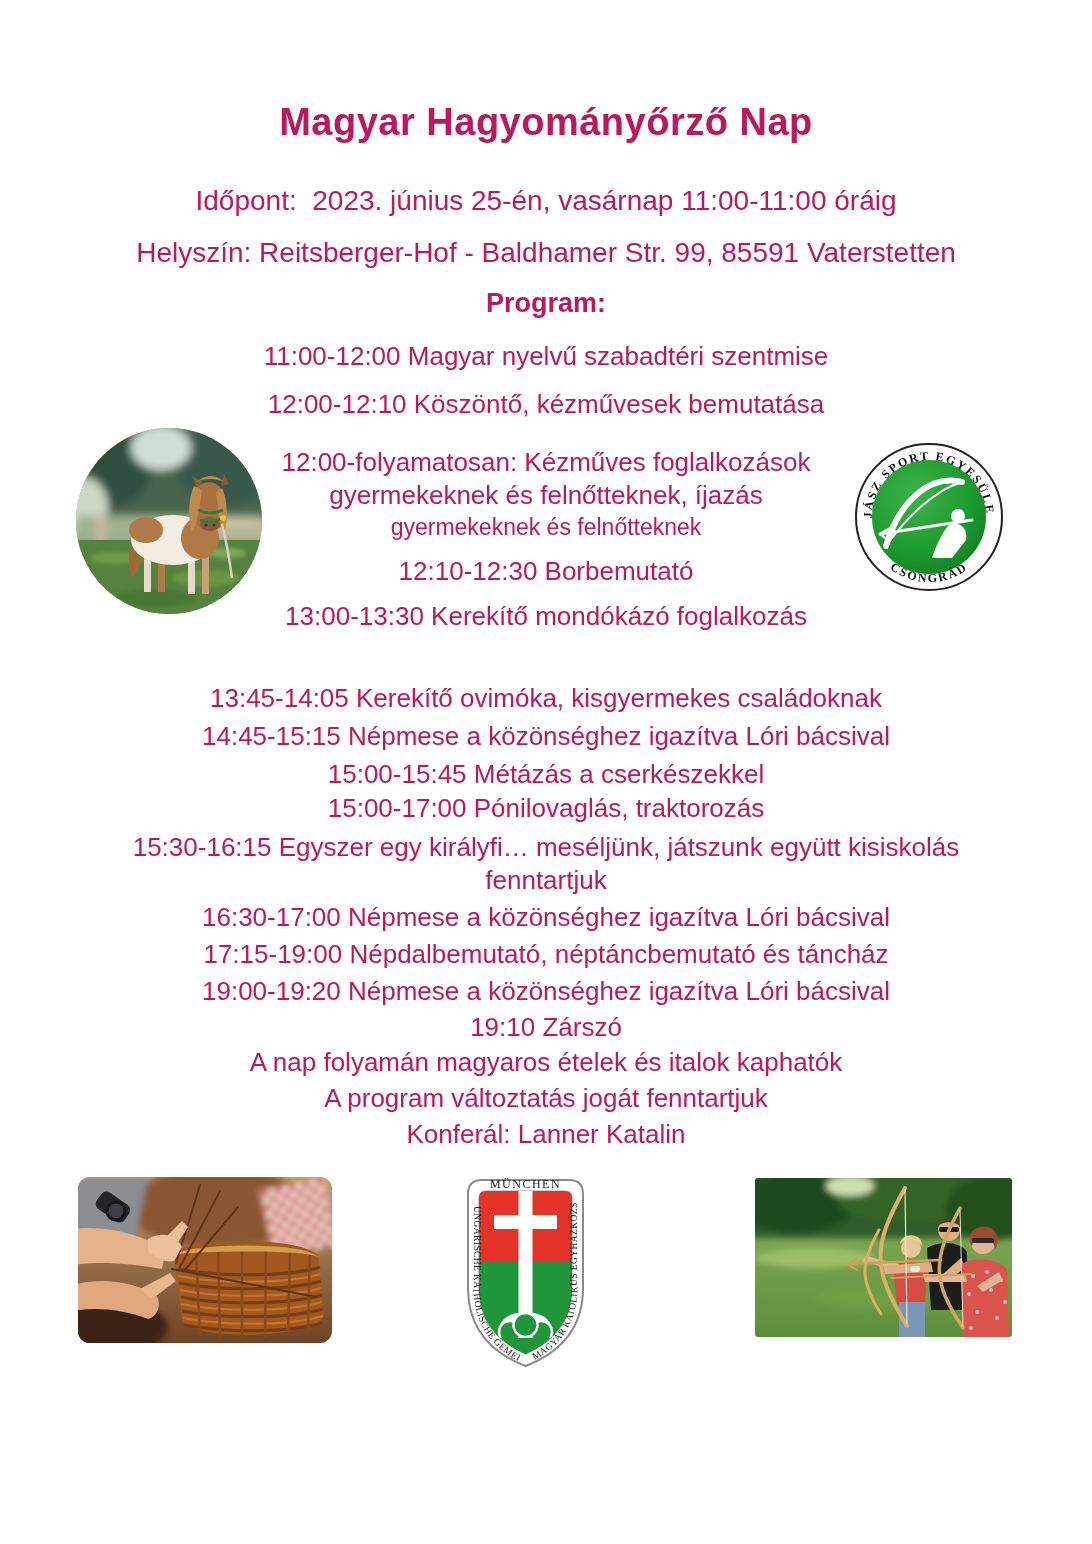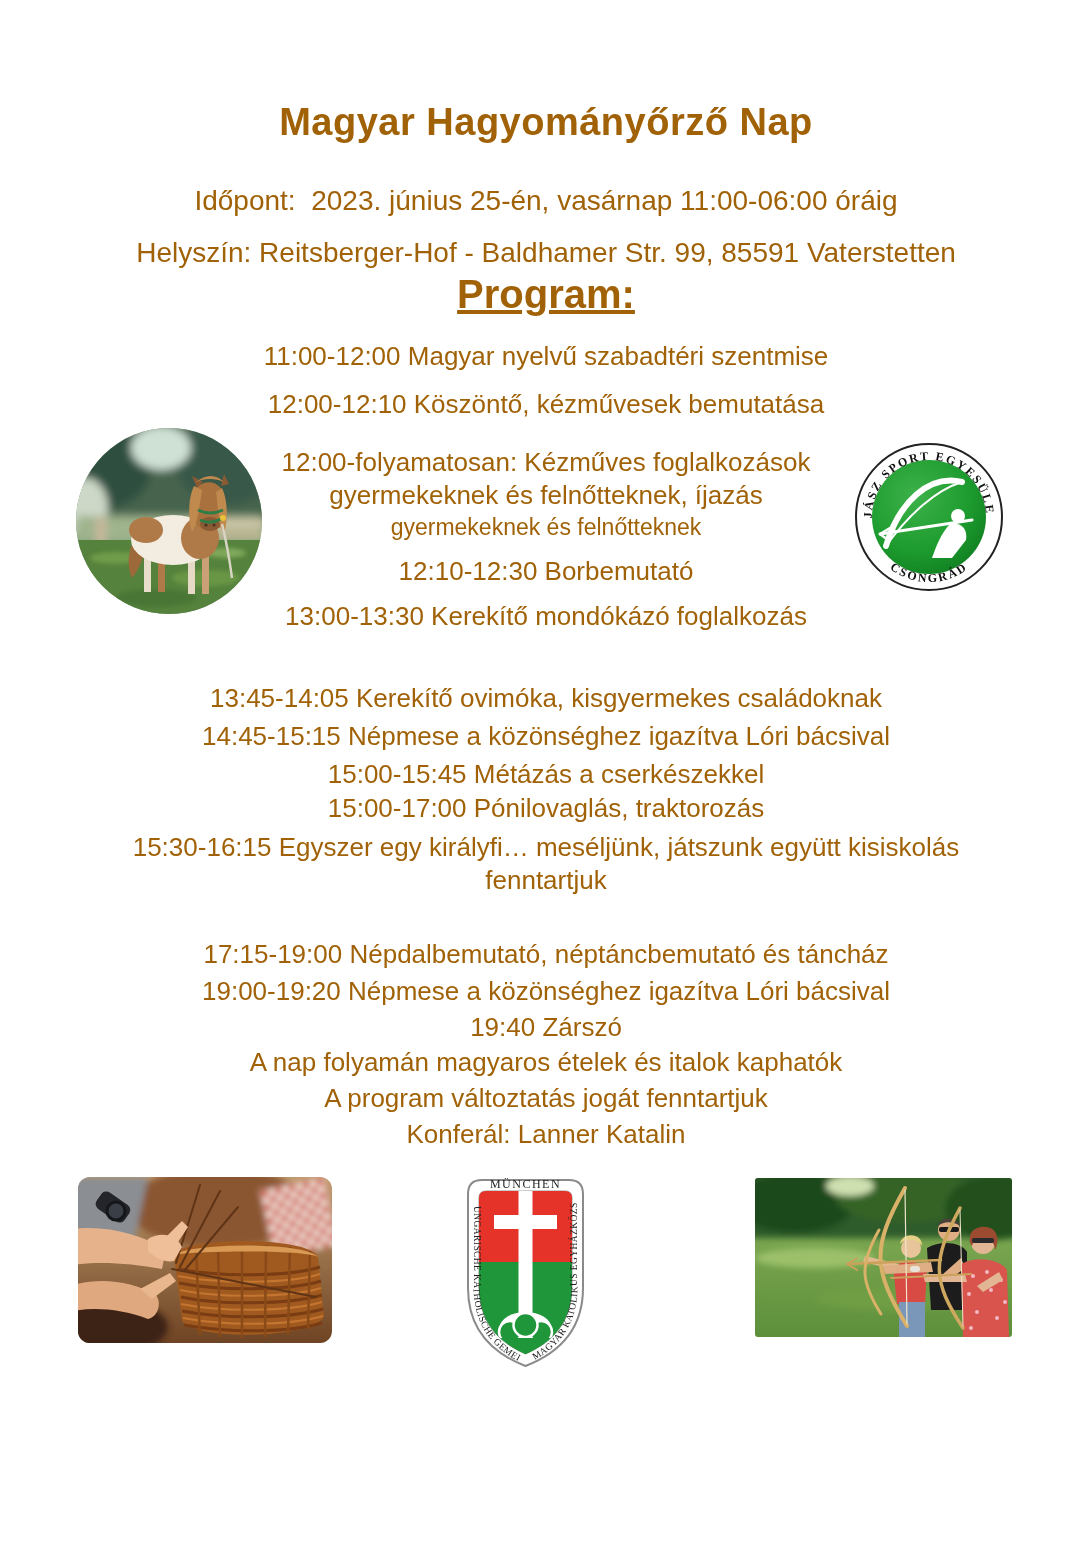--- a/index.html
+++ b/index.html
@@ -1,57 +1,58 @@
 <!DOCTYPE html>
 <html lang="hu"><head>
 <meta charset="utf-8">
 <style>
   html,body { margin:0; padding:0; background:#ffffff; }
   .page {
     position:relative; width:1092px; height:1544px; background:#ffffff;
-    font-family:"Liberation Sans", sans-serif; color:#a16207; overflow:hidden;
+    font-family:"Liberation Sans", sans-serif; color:#be185d; overflow:hidden;
   }
   .ctr { position:absolute; left:0; width:100%; text-align:center; margin:0; }
   .title { top:101px; font-size:38px; font-weight:bold; letter-spacing:0.5px; }
   .meta  { font-size:28px; white-space:pre; }
   .meta.dt  { top:185px; }
   .meta.loc { top:237px; }
-  .program-heading { top:272px; font-size:40px; font-weight:bold;text-decoration:underline; }
+  .program-heading { top:288px; font-size:27px; font-weight:bold; }
   .pline { position:absolute; left:0; width:100%; text-align:center;
            font-size:26px; white-space:nowrap; }
   .pline.small { font-size:23px; }
   .img-box { position:absolute; }
   .img-box svg { display:block; }
 </style>
 </head>
 <body>
 
 <div class="page">
 
   <h1 class="ctr title">Magyar Hagyományőrző Nap</h1>
-  <p class="ctr meta dt">Időpont:  2023. június 25-én, vasárnap 11:00-06:00 óráig</p>
+  <p class="ctr meta dt">Időpont:  2023. június 25-én, vasárnap 11:00-11:00 óráig</p>
   <p class="ctr meta loc">Helyszín: Reitsberger-Hof - Baldhamer Str. 99, 85591 Vaterstetten</p>
   <h2 class="ctr program-heading">Program:</h2>
 
   <div class="pline" style="top:341px">11:00-12:00 Magyar nyelvű szabadtéri szentmise</div>
   <div class="pline" style="top:389px">12:00-12:10 Köszöntő, kézművesek bemutatása</div>
   <div class="pline" style="top:447px">12:00-folyamatosan: Kézműves foglalkozások</div>
   <div class="pline" style="top:480px">gyermekeknek és felnőtteknek, íjazás</div>
   <div class="pline small" style="top:514px">gyermekeknek és felnőtteknek</div>
   <div class="pline" style="top:556px">12:10-12:30 Borbemutató</div>
   <div class="pline" style="top:601px">13:00-13:30 Kerekítő mondókázó foglalkozás</div>
   <div class="pline" style="top:683px">13:45-14:05 Kerekítő ovimóka, kisgyermekes családoknak</div>
   <div class="pline" style="top:721px">14:45-15:15 Népmese a közönséghez igazítva Lóri bácsival</div>
   <div class="pline" style="top:759px">15:00-15:45 Métázás a cserkészekkel</div>
   <div class="pline" style="top:793px">15:00-17:00 Pónilovaglás, traktorozás</div>
   <div class="pline" style="top:832px">15:30-16:15 Egyszer egy királyfi… meséljünk, játszunk együtt kisiskolás</div>
   <div class="pline" style="top:865px">fenntartjuk</div>
+  <div class="pline" style="top:902px">16:30-17:00 Népmese a közönséghez igazítva Lóri bácsival</div>
   <div class="pline" style="top:939px">17:15-19:00 Népdalbemutató, néptáncbemutató és táncház</div>
   <div class="pline" style="top:976px">19:00-19:20 Népmese a közönséghez igazítva Lóri bácsival</div>
-  <div class="pline" style="top:1012px">19:40 Zárszó</div>
+  <div class="pline" style="top:1012px">19:10 Zárszó</div>
   <div class="pline" style="top:1047px">A nap folyamán magyaros ételek és italok kaphatók</div>
   <div class="pline" style="top:1083px">A program változtatás jogát fenntartjuk</div>
   <div class="pline" style="top:1119px">Konferál: Lanner Katalin</div>
 
   <div class="img-box" style="left:76px; top:428px;">
     <svg width="186" height="186" viewBox="0 0 186 186">
       <defs>
         <clipPath id="ponyClip">
             <circle cx="93" cy="93" r="93"></circle>
           </clipPath>

